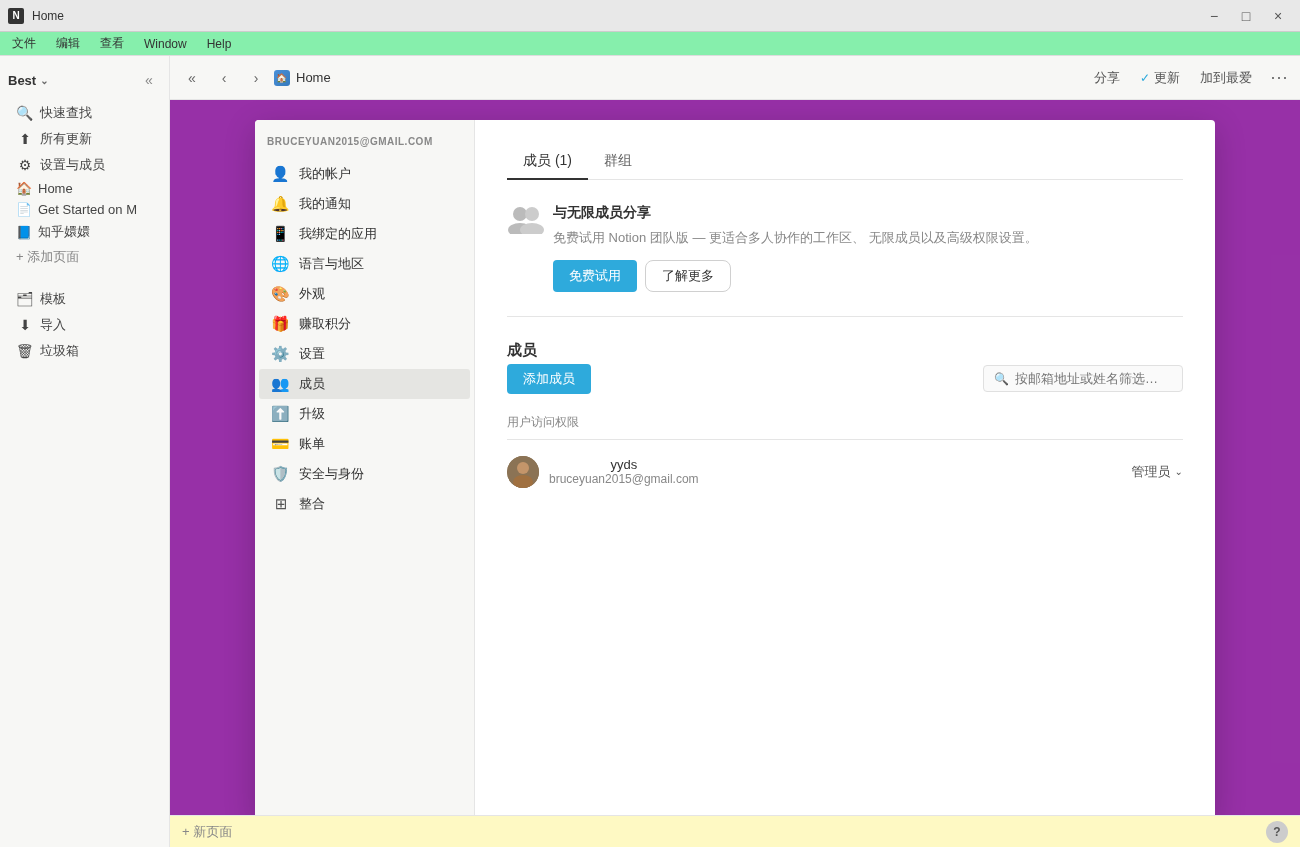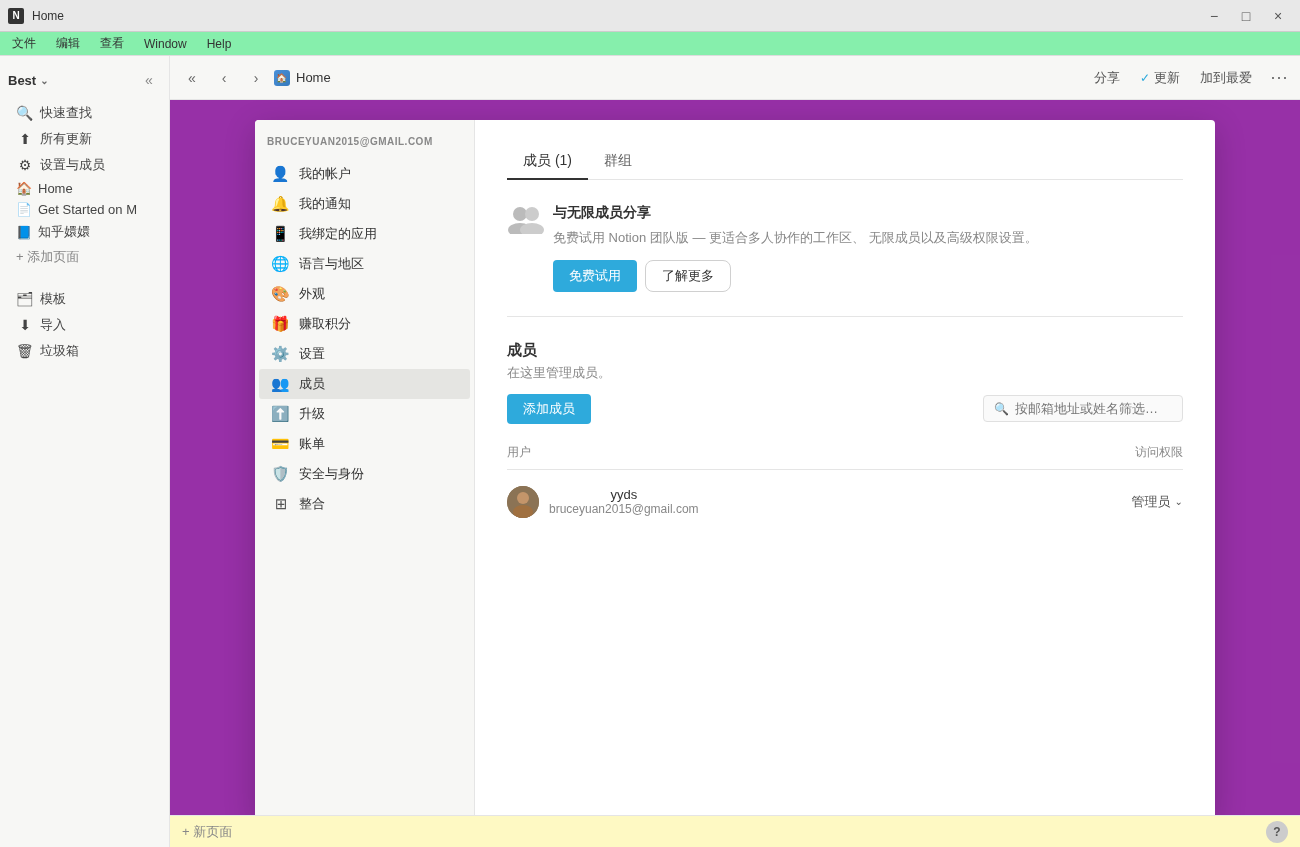--- a/index.html
+++ b/index.html
@@ -374,21 +374,20 @@
       background: none;
       outline: none;
       font-size: 13px;
       color: #666;
       width: 100%;
     }
 
     
     .table-header {
       display: flex;
-      justify-content: space-between;
       padding: 4px 0 8px;
       border-bottom: 1px solid #e5e5e5;
       margin-bottom: 8px;
     }
     .table-col-user {
       font-size: 12px;
       color: #888;
       font-weight: 500;
     }
     .table-col-access {
@@ -662,21 +661,20 @@
 无限成员以及高级权限设置。</div>
                 <div class="share-actions">
                   <button class="btn-primary">免费试用</button>
                   <button class="btn-secondary">了解更多</button>
                 </div>
               </div>
             </div>
 
             <div class="members-section">
               <div class="members-title">成员</div>
-              <div class="members-desc">在这里管理成员。</div>
 
               <div class="members-actions">
                 <button class="btn-primary">添加成员</button>
                 <div class="search-box">
                   <span class="search-icon">🔍</span>
                   <input class="search-input" type="text" placeholder="按邮箱地址或姓名筛选…" style="">
                 </div>
               </div>
 
               <div class="table-header">

